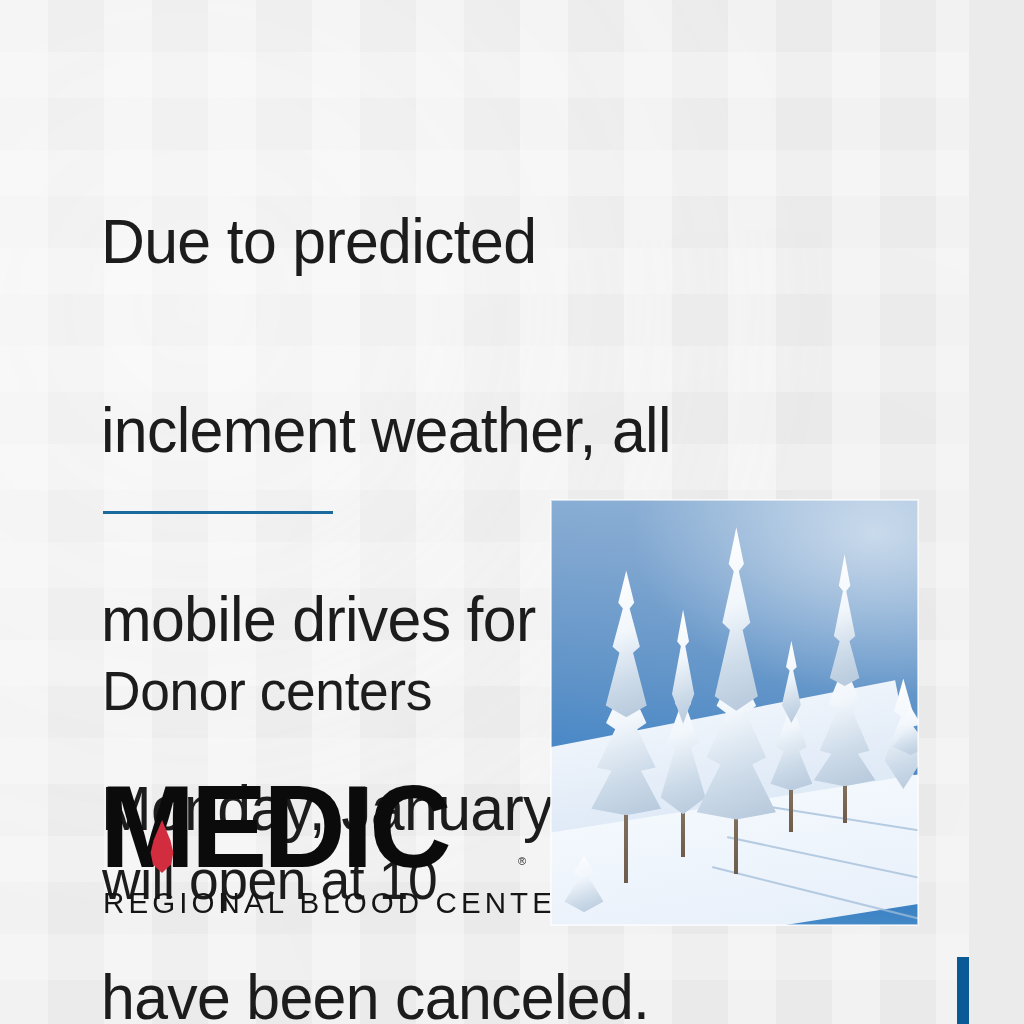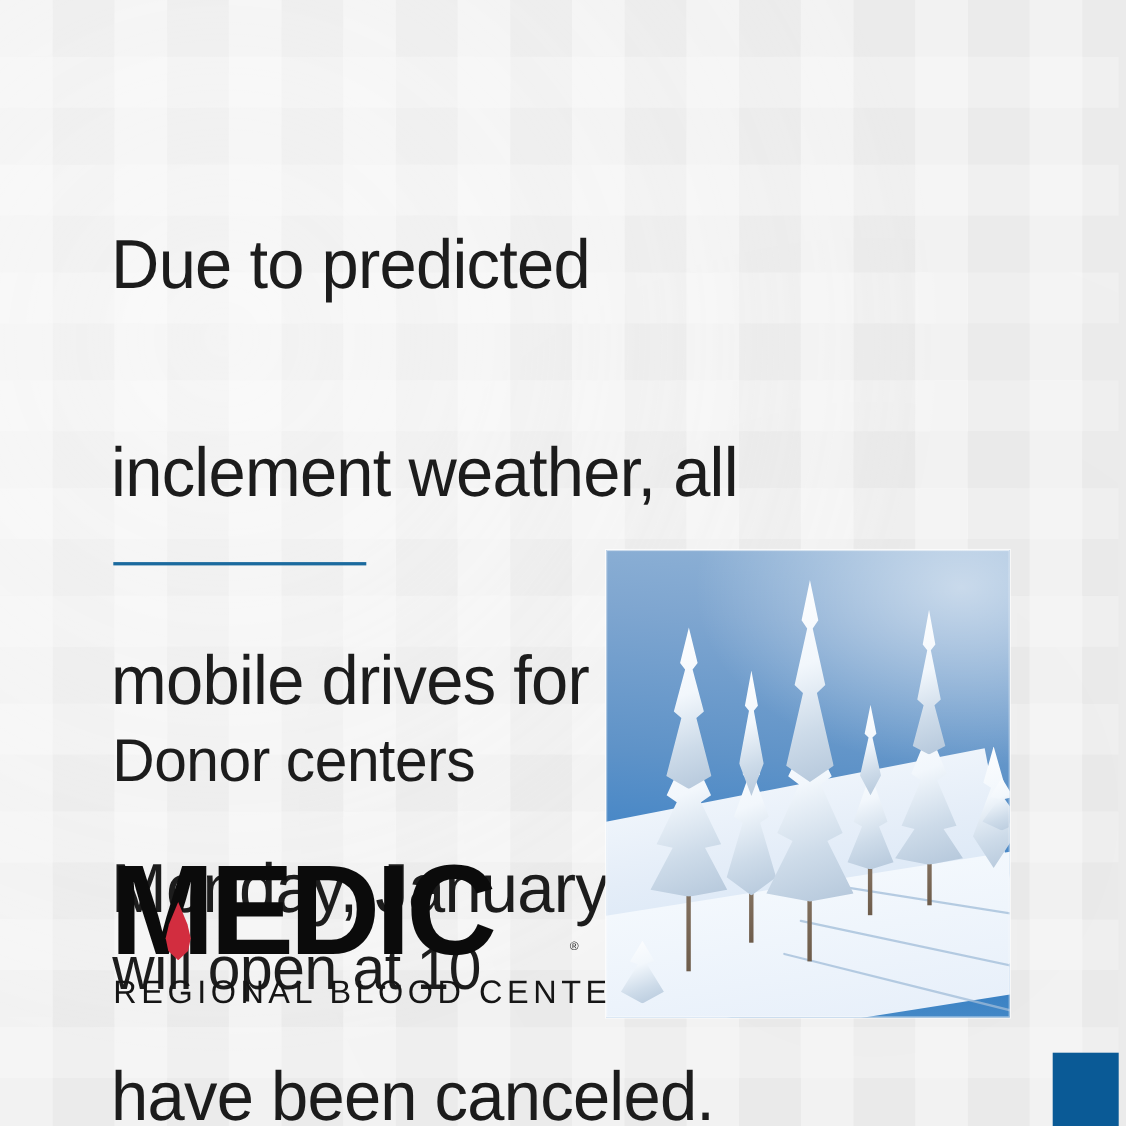--- a/index.html
+++ b/index.html
@@ -2,21 +2,21 @@
 <html><head>
 <meta charset="utf-8">
 <style>
   html,body{margin:0;padding:0;}
   body{
     width:1024px;height:1024px;overflow:hidden;
     background:#ebebeb;
     font-family:"Liberation Sans","DejaVu Sans",sans-serif;
     position:relative;
   }
-  #canvas{position:absolute;inset:0;width:969px;height:1024px;overflow:hidden;padding-left:48px;}
+  #canvas{position:absolute;inset:0;width:969px;height:1024px;overflow:hidden;}
 
   
   .texture{
     position:absolute;inset:0;pointer-events:none;
     background-image:
       linear-gradient(90deg, rgba(255,255,255,.45) 0 48px, rgba(0,0,0,0) 48px 104px),
       linear-gradient(0deg,  rgba(255,255,255,.30) 0 46px, rgba(0,0,0,0) 46px 98px),
       radial-gradient(circle at 20% 30%, rgba(255,255,255,.5), rgba(255,255,255,0) 60%),
       radial-gradient(circle at 78% 72%, rgba(0,0,0,.016), rgba(0,0,0,0) 55%);
     background-size:104px 98px, 104px 98px, 100% 100%, 100% 100%;

